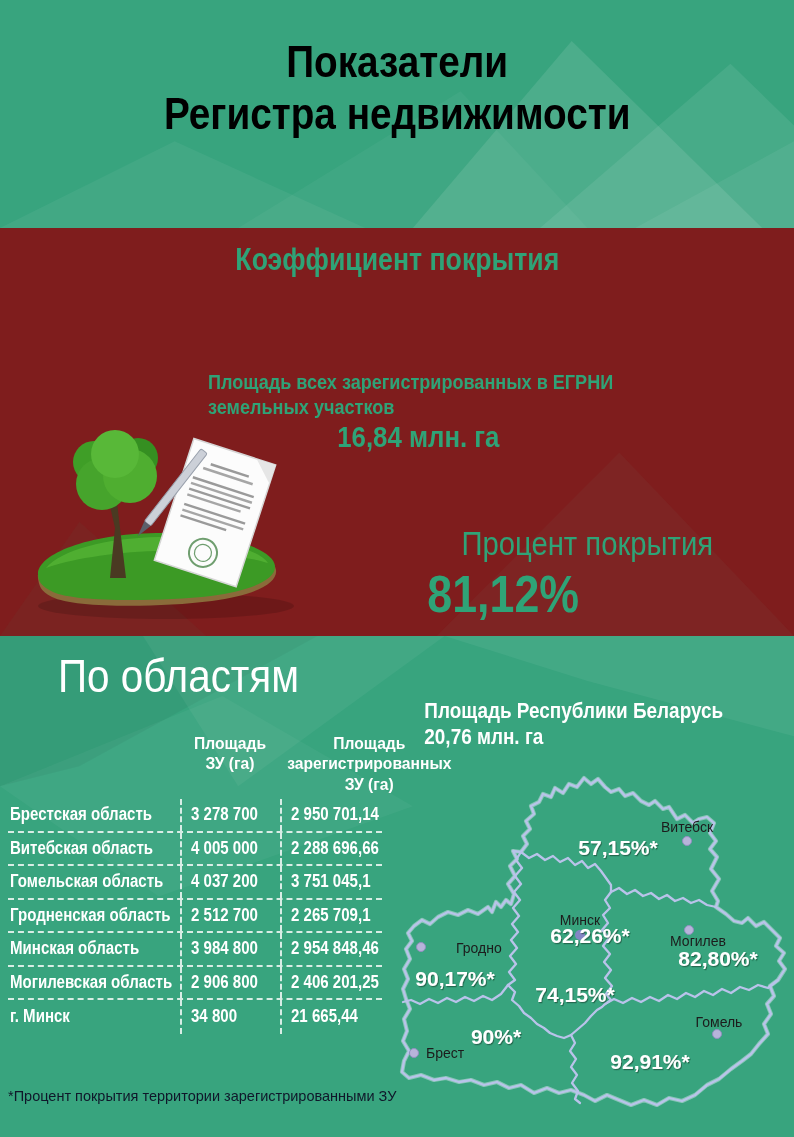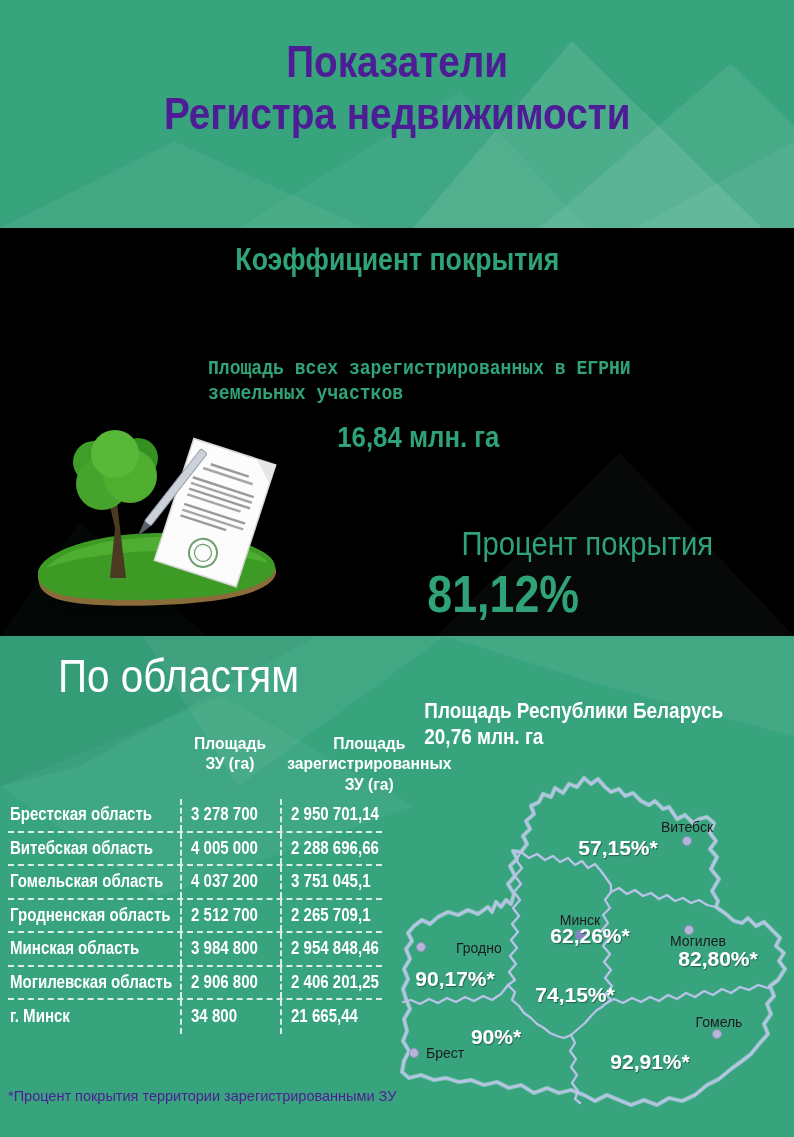--- a/index.html
+++ b/index.html
@@ -14,32 +14,32 @@
 
   
   .hero { position:absolute; left:0; top:0; width:794px; height:228px; background:#38a47e; overflow:hidden; }
   .facet { position:absolute; inset:0; }
   .hero .f1 { background:rgba(255,255,255,.10); clip-path:polygon(52% 100%, 72% 18%, 96% 100%); }
   .hero .f2 { background:rgba(255,255,255,.08); clip-path:polygon(68% 100%, 92% 28%, 100% 55%, 100% 100%); }
   .hero .f3 { background:rgba(255,255,255,.06); clip-path:polygon(80% 100%, 100% 62%, 100% 100%); }
   .hero .f4 { background:rgba(255,255,255,.05); clip-path:polygon(0 100%, 22% 62%, 46% 100%); }
   .hero .f5 { background:rgba(255,255,255,.04); clip-path:polygon(30% 100%, 58% 40%, 74% 100%); }
   .hero-title { position:absolute; left:0; top:36px; width:100%; text-align:center;
-                color:#4c1d95; font-size:45px; line-height:1.16; font-weight:bold; letter-spacing:0; }
+                color:#000000; font-size:45px; line-height:1.16; font-weight:bold; letter-spacing:0; }
 
   
-  .mid { position:absolute; left:0; top:228px; width:794px; height:408px; background:#000000; overflow:hidden; }
+  .mid { position:absolute; left:0; top:228px; width:794px; height:408px; background:#7f1d1d; overflow:hidden; }
   .mid .m1 { background:rgba(56,164,126,.05); clip-path:polygon(0 100%, 10% 72%, 26% 100%); }
   .mid .m2 { background:rgba(120,150,140,.06); clip-path:polygon(55% 100%, 78% 55%, 100% 100%); }
   .green { color:#2fa377; }
   .mid-h2 { position:absolute; left:0; top:14px; width:100%; text-align:center; font-size:31px; font-weight:bold; }
   .reg-line { position:absolute; left:8px; top:62px; width:780px; font-weight:bold; }
   .reg-line .inner { font-size:22px; }
   .reg-line .big { font-size:39px; margin:0 16px; letter-spacing:1px; }
-  .area-label { position:absolute; left:208px; top:129px; width:560px; font-size:21px; font-weight:bold; line-height:1.18;font-family:Liberation Mono, monospace; }
+  .area-label { position:absolute; left:208px; top:142px; width:560px; font-size:21px; font-weight:bold; line-height:1.18; }
   .area-label .cond-l { white-space:normal; }
   .area-value { position:absolute; left:208px; top:192px; width:420px; text-align:center; font-size:30px; font-weight:bold; }
   .pct-label { position:absolute; left:415px; top:296px; width:345px; text-align:center; font-size:34px; font-weight:normal; }
   .pct-value { position:absolute; left:415px; top:336px; width:345px; font-size:52px; font-weight:bold; }
   .illustration { position:absolute; left:16px; top:182px; width:286px; height:214px; }
 
   
   .bottom { position:absolute; left:0; top:636px; width:794px; height:501px; background:#38a47e; overflow:hidden; color:#fff; }
   .bottom .b1 { background:rgba(0,0,0,.045); clip-path:polygon(0 0, 40% 0, 10% 26%, 0 30%); }
   .bottom .b2 { background:rgba(255,255,255,.05); clip-path:polygon(18% 0, 56% 0, 30% 30%); }
@@ -52,21 +52,21 @@
   .rtable { position:absolute; left:8px; top:98px; width:374px; }
   .thead, .trow { display:grid; grid-template-columns:172px 100px 102px; }
   .thead { margin-bottom:4px; min-height:52px; }
   .th { text-align:center; font-size:17px; font-weight:bold; line-height:1.2; }
   .trow { height:33.5px; align-items:center; }
   .trow.sep { border-bottom:2px dashed rgba(255,255,255,.8); }
   .td { font-size:17.5px; font-weight:bold; height:100%; display:flex; align-items:center; }
   .td.name { padding-left:2px; }
   .td.num { border-left:2px dashed rgba(255,255,255,.8); padding-left:9px; }
 
-  .footnote { position:absolute; left:8px; top:452px; font-size:14.5px; color:#4c1d95; }
+  .footnote { position:absolute; left:8px; top:452px; font-size:14.5px; color:#0f172a; }
 
   .map-wrap { position:absolute; left:398px; top:116px; width:396px; height:385px; }
   .map-wrap svg { display:block; width:100%; height:100%; }
   .border-line { fill:none; stroke:#b9c3ea; stroke-width:2.3; stroke-linejoin:round; stroke-linecap:round; }
   .border-under { fill:none; stroke:#e9edfa; stroke-width:4.2; stroke-linejoin:round; stroke-linecap:round; opacity:.45; }
   .city-dot { fill:#b7b4da; stroke:#928fc2; stroke-width:1; }
   .city-label { font-size:14px; fill:#1c1c1c; }
   .pct-map { font-size:21px; font-weight:bold; fill:#ffffff; }
 </style>
 </head>

